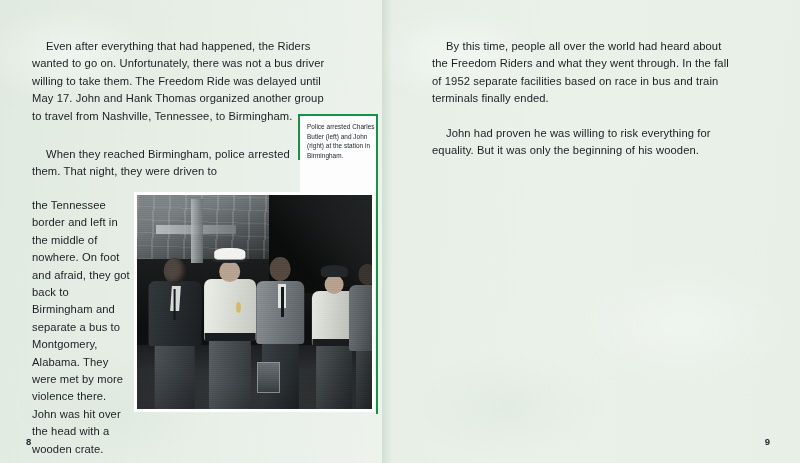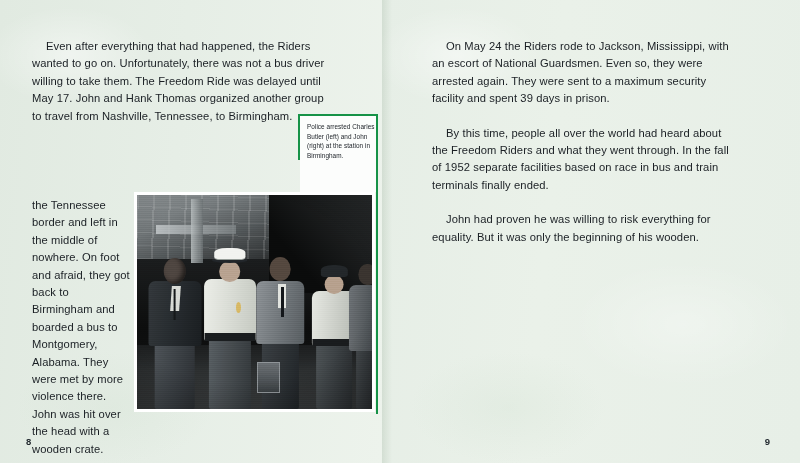--- a/index.html
+++ b/index.html
@@ -244,23 +244,26 @@
 
 <div class="spread">
 
   <div class="page page-left">
     <div class="mottle"></div>
 
     <div class="col left-col">
       <p>Even after everything that had happened, the Riders wanted to go on. Unfortunately, there was not a bus driver willing to take them. The Freedom Ride was delayed until May 17. John and Hank Thomas organized another group to travel from Nashville, Tennessee, to Birmingham.</p>
     </div>
 
+    <div class="col left-p2">
+      <p>When they reached Birmingham, police arrested them. That night, they were driven to</p>
+    </div>
 
     <div class="col left-p2-narrow">
-      <p style="text-indent:0">the Tennessee border and left in the middle of nowhere. On foot and afraid, they got back to Birmingham and boarded a bus to Montgomery, Alabama. They were met by more violence there. John was hit over the head with a wooden crate.</p>
+      <p style="text-indent:0">the Tennessee border and left in the middle of nowhere. On foot and afraid, they got back to Birmingham and separate a bus to Montgomery, Alabama. They were met by more violence there. John was hit over the head with a wooden crate.</p>
     </div>
 
     <div class="photo-wrap">
       <div class="photo">
         <div class="ph-bg"></div>
         <div class="ph-ceiling"></div>
         <div class="ph-beam"></div>
         <div class="ph-pillar"></div>
         <div class="ph-dark-right"></div>
         <div class="ph-floor"></div>
@@ -312,21 +315,20 @@
     <div class="caption-box"></div>
     <div class="caption-text">Police arrested Charles Butler (left) and John (right) at the station in Birmingham.</div>
 
     <div class="folio folio-left">8</div>
   </div>
 
   <div class="page page-right">
     <div class="mottle"></div>
 
     <div class="col" style="left:50px; top:38px; width:302px;">
-      <p>On May 24 the Riders rode to Jackson, Mississippi, with an escort of National Guardsmen. Even so, they were arrested again. They were sent to a maximum security facility and spent 39 days in prison.</p>
       <p>By this time, people all over the world had heard about the Freedom Riders and what they went through. In the fall of 1952 separate facilities based on race in bus and train terminals finally ended.</p>
       <p>John had proven he was willing to risk everything for equality. But it was only the beginning of his wooden.</p>
     </div>
 
     <div class="folio folio-right">9</div>
   </div>
 
 </div>
 
 </body></html>

